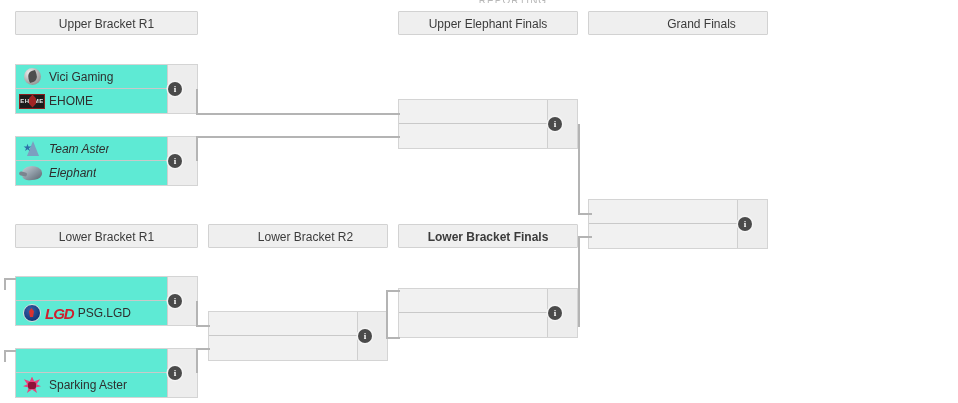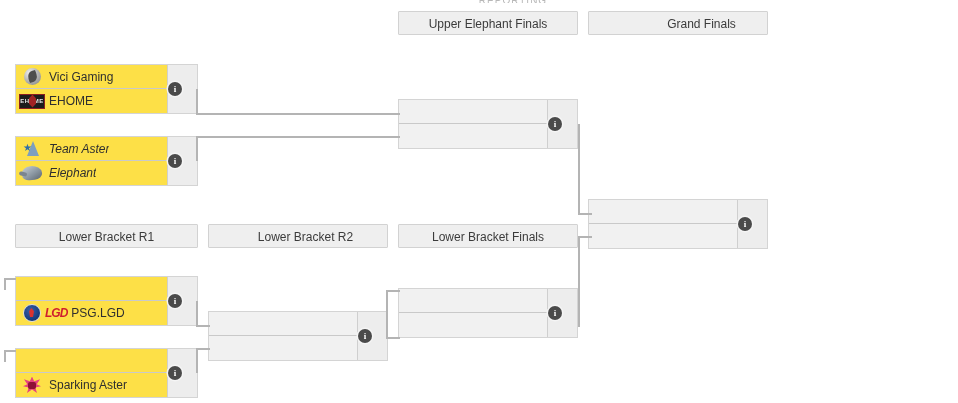--- a/index.html
+++ b/index.html
@@ -25,21 +25,21 @@
     box-sizing:border-box;border-radius:1px;
   }
 
   
   .match{
     position:absolute;box-sizing:border-box;
     border:1px solid #d4d4d4;background:#f1f1f1;
   }
   .match .team{
     position:relative;height:24px;line-height:24px;box-sizing:border-box;
-    display:flex;align-items:center;background:#fde047;
+    display:flex;align-items:center;background:#5eead4;
   }
   .match .team.top{border-bottom:1px solid #c9c9c9;}
   .match .logo{
     width:26px;min-width:26px;height:18px;margin-left:3px;
     display:flex;align-items:center;justify-content:center;
   }
   .match .tname{
     margin-left:4px;font-size:12px;color:#2f2f2f;white-space:nowrap;
     overflow:hidden;
   }
@@ -109,21 +109,21 @@
   .lg-psg{
     width:16px;height:16px;border-radius:50%;
     background:radial-gradient(circle at 40% 35%,#3a5fa8 0%,#143a7a 70%,#0c2353 100%);
     position:relative;border:1px solid #dcdcdc;
   }
   .lg-psg:after{
     content:"";position:absolute;left:5px;top:3px;width:5px;height:9px;
     background:#d9332f;clip-path:polygon(50% 0,100% 35%,80% 100%,20% 100%,0 35%);
   }
   .lg-lgd{
-    font-size:12px;font-weight:bold;font-style:italic;color:#cf1f2e;
+    font-size:15px;font-weight:bold;font-style:italic;color:#cf1f2e;
     letter-spacing:-1px;font-family:"Liberation Sans",sans-serif;line-height:1;
   }
   .lg-sparking{
     width:20px;height:17px;position:relative;
   }
   .lg-sparking:before{
     content:"";position:absolute;left:1px;top:0px;width:18px;height:17px;
     background:#e8447e;
     clip-path:polygon(50% 0%,62% 28%,95% 16%,76% 45%,100% 58%,68% 64%,
                       78% 97%,50% 76%,22% 97%,32% 64%,0 58%,24% 45%,5% 16%,38% 28%);
@@ -134,30 +134,31 @@
   }
   .logo-pair{display:flex;align-items:center;gap:2px;}
 </style>
 </head>
 <body>
 
 <div class="stage">
 
   <div class="page-heading">REPORTING</div>
 
+  <div class="round-header" style="left:15px;top:11px;width:183px;">Upper Bracket R1</div>
 
   <div class="round-header" style="left:398px;top:11px;width:180px;">Upper Elephant Finals</div>
 
   <div class="round-header" style="left:588px;top:11px;width:180px;padding-left:47px;">Grand Finals</div>
 
   <div class="round-header" style="left:15px;top:224px;width:183px;">Lower Bracket R1</div>
 
   <div class="round-header" style="left:208px;top:224px;width:180px;padding-left:15px;">Lower Bracket R2</div>
 
-  <div class="round-header" style="left:398px;top:224px;width:180px;">Lower Bracket Finals</div>
+  <div class="round-header" style="left:398px;top:224px;width:180px;font-weight:bold;">Lower Bracket Finals</div>
 
   <div class="ln lnv" style="left:196px;top:89px;height:25px;"></div>
   <div class="ln lnh" style="left:196px;top:113px;width:204px;"></div>
 
   <div class="ln lnv" style="left:196px;top:136px;height:25px;"></div>
   <div class="ln lnh" style="left:196px;top:136px;width:204px;"></div>
 
   <div class="ln lnv" style="left:578px;top:124px;height:90px;"></div>
   <div class="ln lnh" style="left:578px;top:213px;width:14px;"></div>
 

